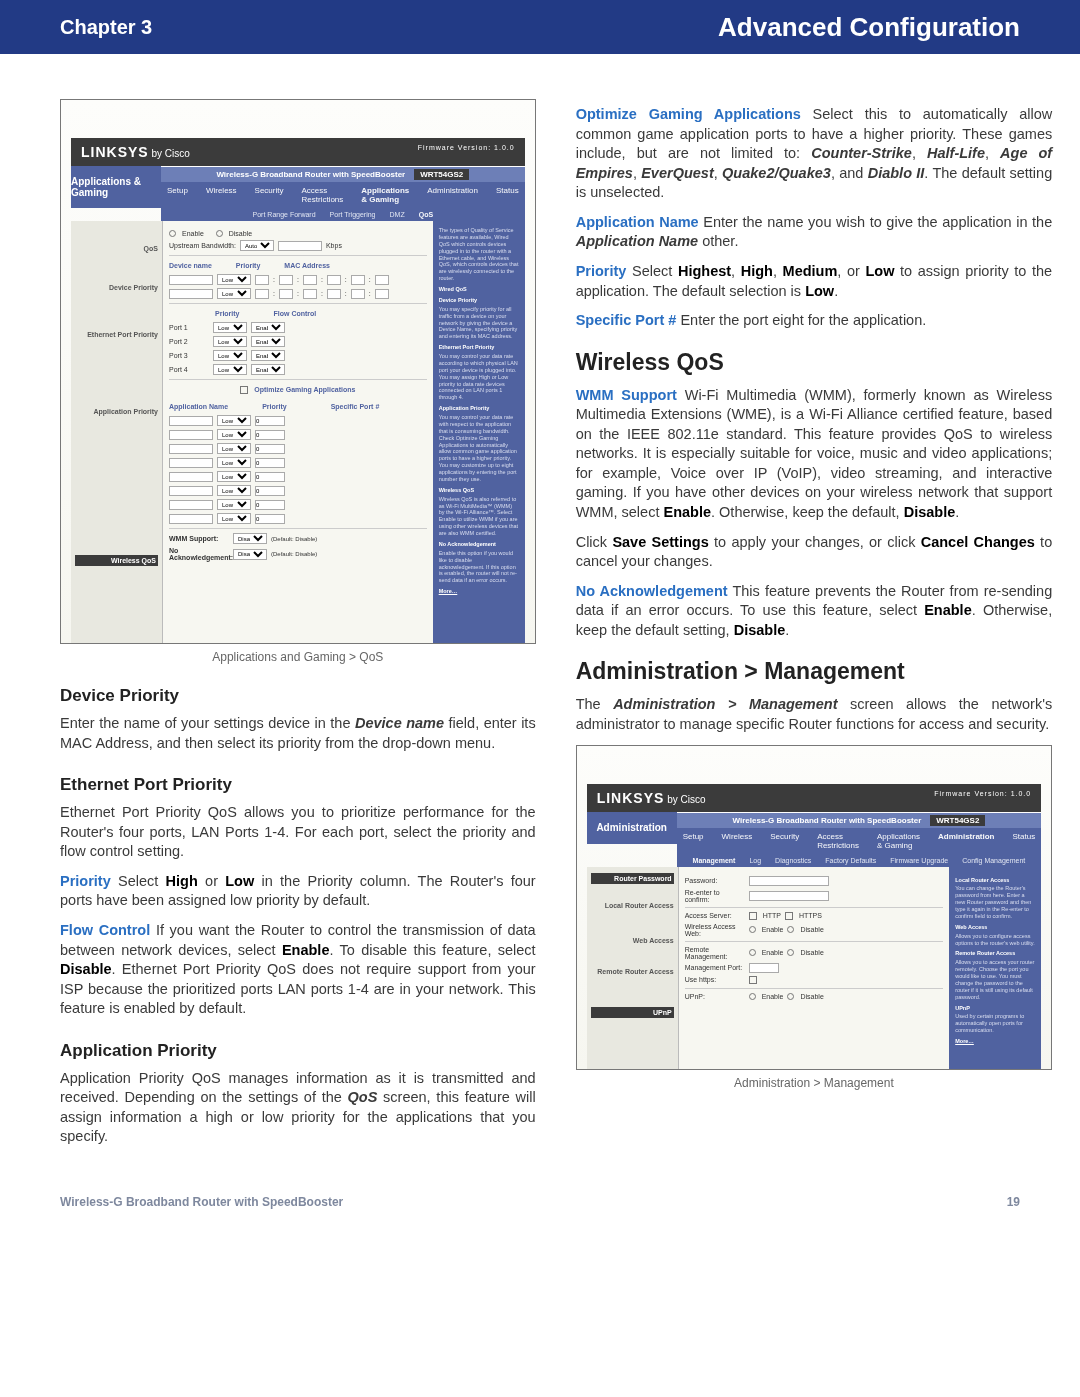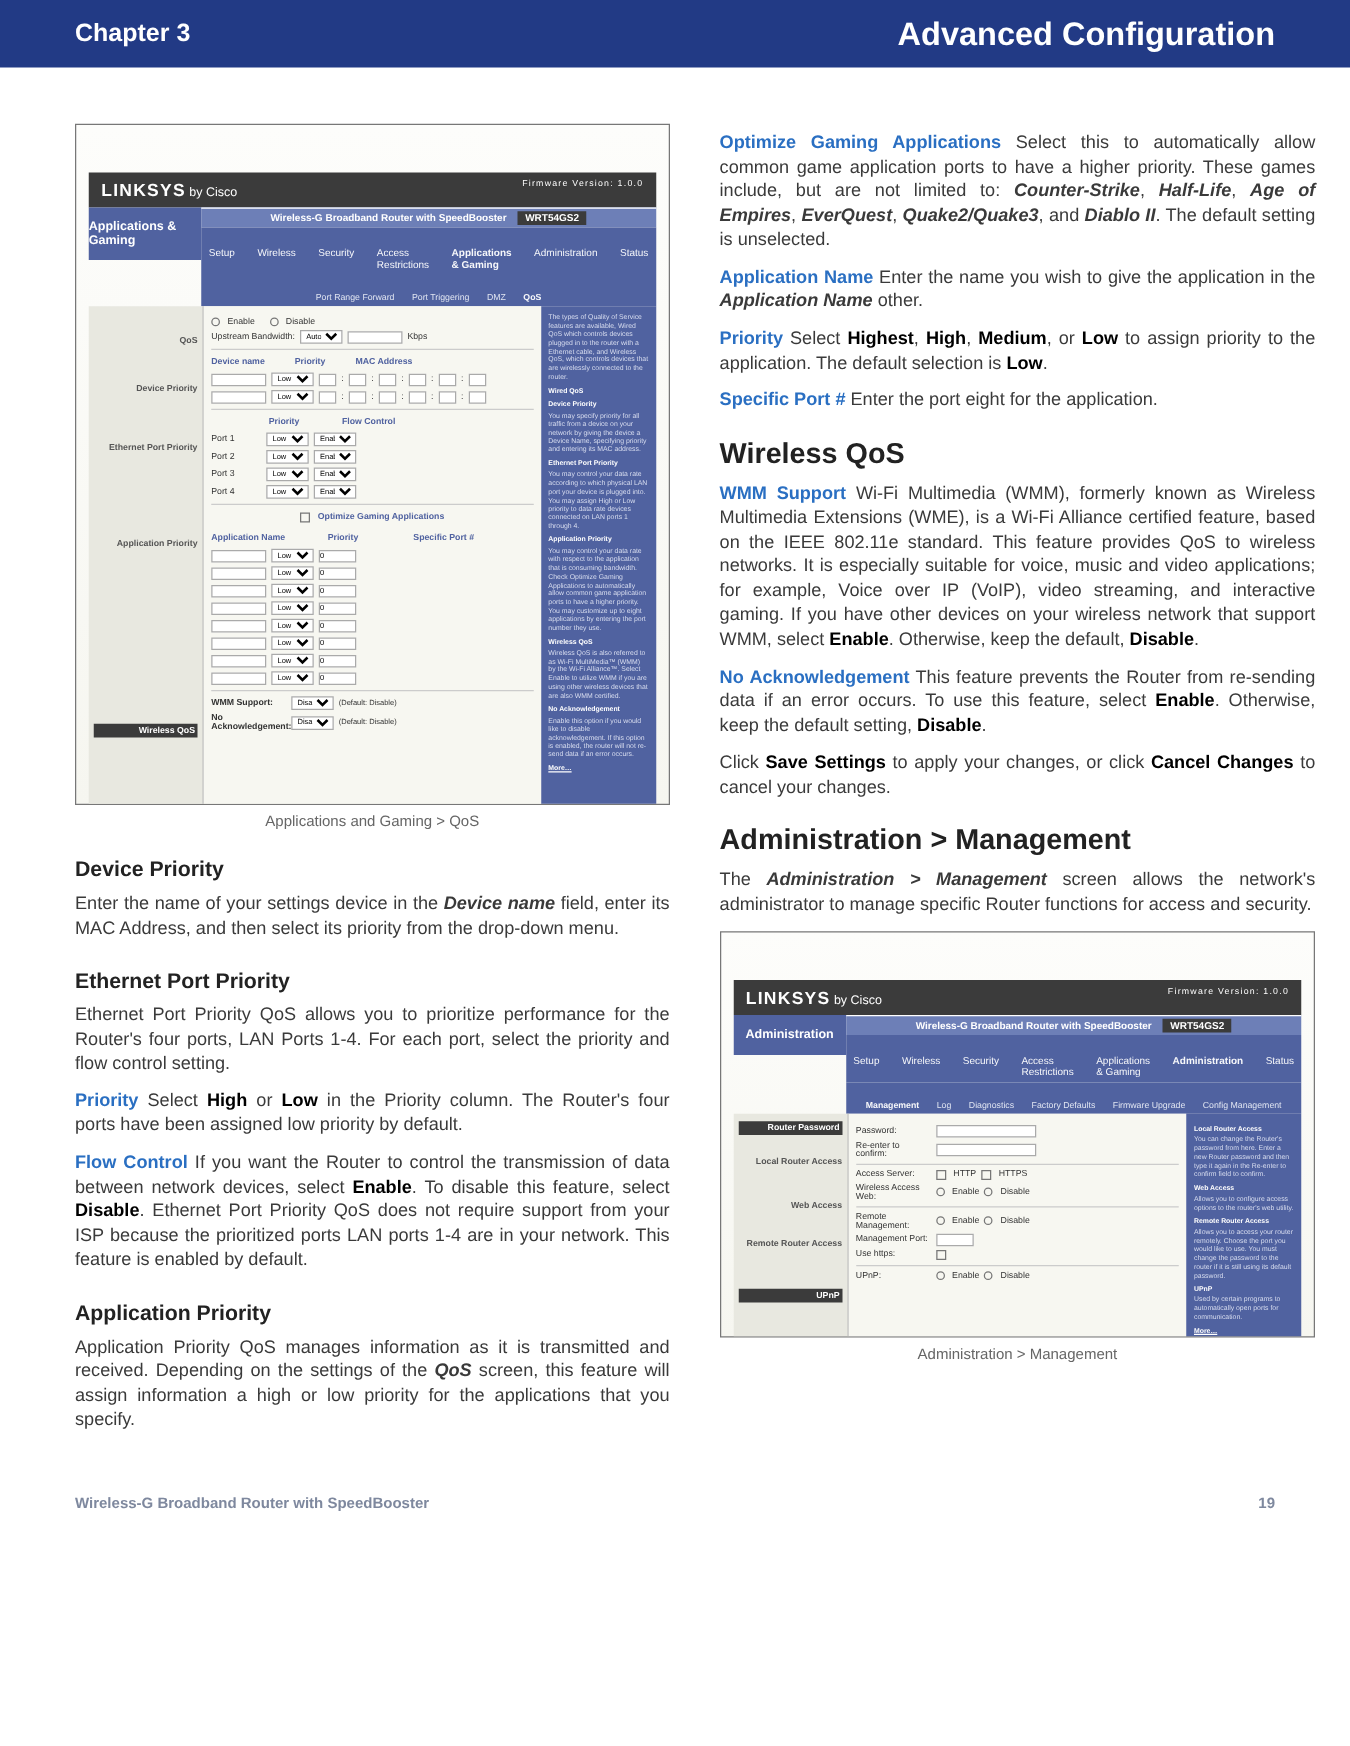--- a/index.html
+++ b/index.html
@@ -64,21 +64,21 @@
   }
   .tabbar {
     background: #5062a0;
     color: #fff;
     font-size: 8px;
     padding: 4px 6px;
     display: flex;
     gap: 18px;
     justify-content: center;
   }
-  .tabbar span, .subtab span { opacity: .95; margin-top: 12px; }
+  .tabbar span, .subtab span { opacity: .95; }
   .subtab {
     background: #5062a0;
     color: #e8ecf6;
     font-size: 7px;
     padding: 3px 6px;
     display: flex;
     gap: 14px;
     justify-content: center;
   }
   .admin-left {
@@ -378,22 +378,22 @@
   </div>
 
   <div class="col">
     <p class="body"><span class="blue-lead">Optimize Gaming Applications</span><span> Select this to automatically allow common game application ports to have a higher priority. These games include, but are not limited to: </span><span class="italic">Counter-Strike</span>, <span class="italic">Half-Life</span>, <span class="italic">Age of Empires</span>, <span class="italic">EverQuest</span>, <span class="italic">Quake2/Quake3</span>, and <span class="italic">Diablo II</span><span>. The default setting is unselected.</span></p>
     <p class="body"><span class="blue-lead">Application Name</span><span>  Enter the name you wish to give the application in the </span><span class="italic">Application Name</span><span> other.</span></p>
     <p class="body"><span class="blue-lead">Priority</span><span>  Select </span><b>Highest</b>, <b>High</b>, <b>Medium</b>, or <b>Low</b><span> to assign priority to the application. The default selection is </span><b>Low</b><span>.</span></p>
     <p class="body"><span class="blue-lead">Specific Port #</span><span> Enter the port eight for the application.</span></p>
 
     <h2 class="big">Wireless QoS</h2>
     <p class="body"><span class="blue-lead">WMM Support</span><span> Wi-Fi Multimedia (WMM), formerly known as Wireless Multimedia Extensions (WME), is a Wi-Fi Alliance certified feature, based on the IEEE 802.11e standard. This feature provides QoS to wireless networks. It is especially suitable for voice, music and video applications; for example, Voice over IP (VoIP), video streaming, and interactive gaming. If you have other devices on your wireless network that support WMM, select </span><b>Enable</b><span>. Otherwise, keep the default, </span><b>Disable</b><span>.</span></p>
+    <p class="body"><span>Click </span><b>Save Settings</b><span> to apply your changes, or click </span><b>Cancel Changes</b><span> to cancel your changes.</span></p>
     <p class="body"><span class="blue-lead">No Acknowledgement</span><span>  This feature prevents the Router from re-sending data if an error occurs. To use this feature, select </span><b>Enable</b><span>. Otherwise, keep the default setting, </span><b>Disable</b><span>.</span></p>
-    <p class="body"><span>Click </span><b>Save Settings</b><span> to apply your changes, or click </span><b>Cancel Changes</b><span> to cancel your changes.</span></p>
 
     <h2 class="big">Administration &gt; Management</h2>
     <p class="body"><span>The </span><span class="italic">Administration &gt; Management</span><span> screen allows the network's administrator to manage specific Router functions for access and security.</span></p>
 
     <div class="screenshot screenshot2">
       <div class="linksys-bar">
         <span>LINKSYS</span><span class="by"> <span>by Cisco</span></span>
         <span style="float:right;font-size:7px;font-weight:normal">Firmware Version: 1.0.0</span>
       </div>
       <div class="section-head">

